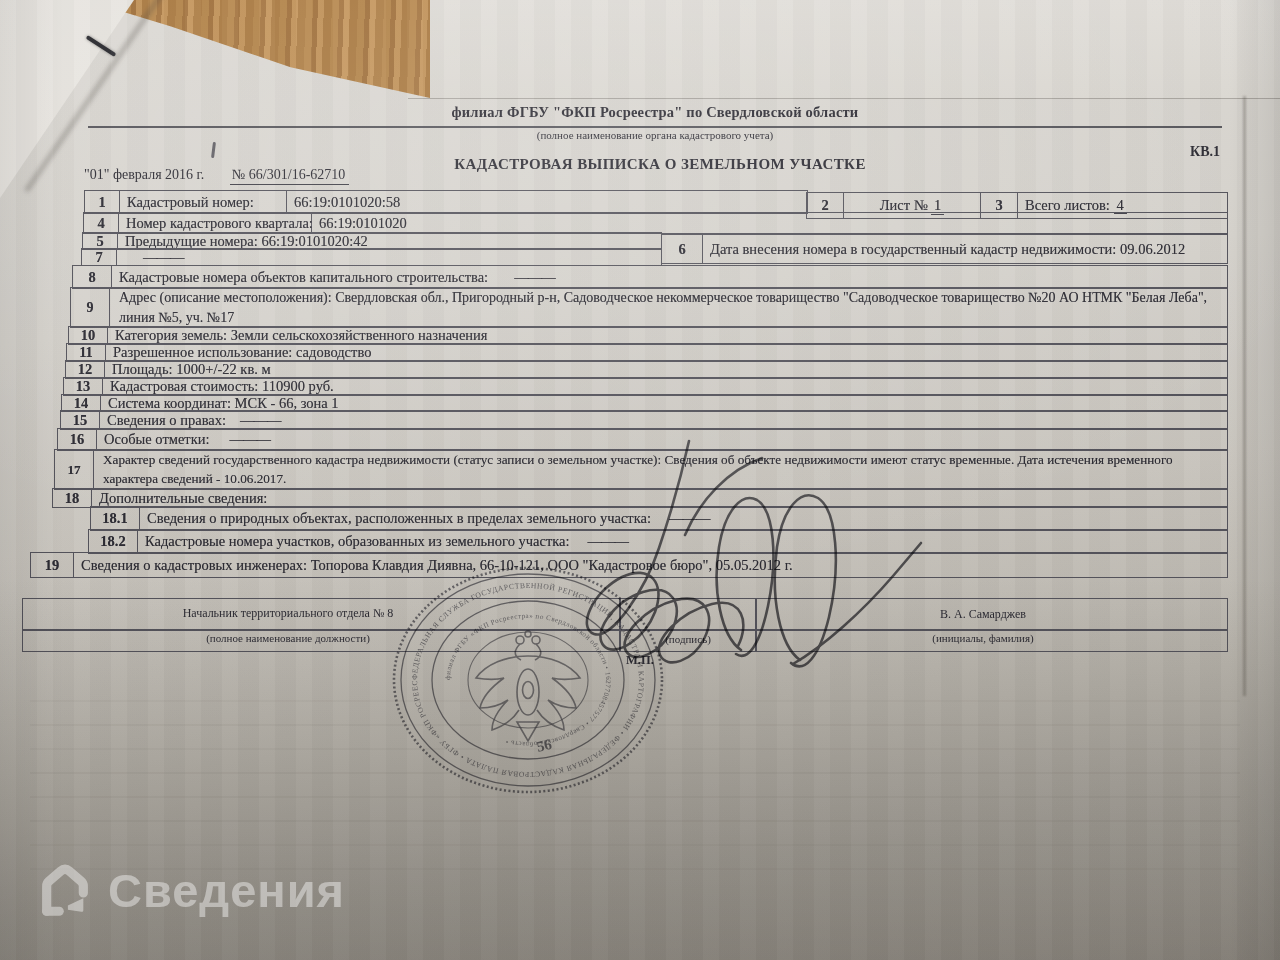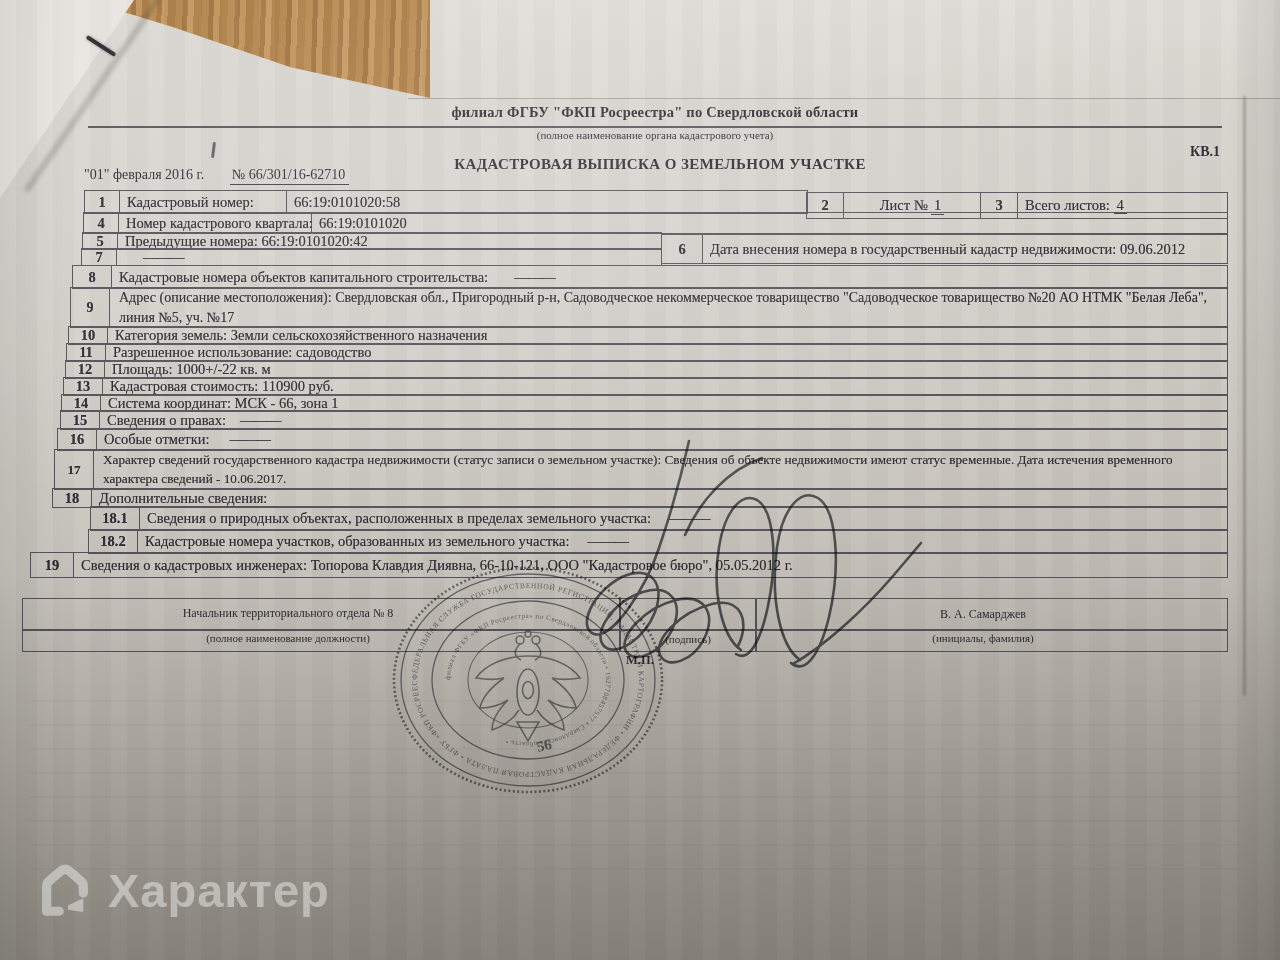--- a/index.html
+++ b/index.html
@@ -260,16 +260,16 @@
   <div class="ghost" style="top:868px;opacity:.05"></div>
 
   <div class="shade"></div>
 
   <div class="wm">
     <svg width="54" height="60" viewBox="0 0 56 60">
       <path d="M9 52 V26 q0 -3 2.3 -5 L23.3 10.5 q4.7 -4 9.4 0 L44.7 21 q2.3 2 2.3 5 v7" fill="none" stroke="#ffffff" stroke-width="9.5" stroke-linecap="round" stroke-linejoin="round"></path>
       <path d="M9 52 h13" fill="none" stroke="#ffffff" stroke-width="9.5" stroke-linecap="round"></path>
       <path d="M31 46 L47 38.5 V51 q0 2 -2 1.6 L31 50.5 Z" fill="#ffffff"></path>
     </svg>
-    <span class="wm-text">Характер</span>
+    <span class="wm-text">Сведения</span>
   </div>
 
 </div>
 
 </body></html>

